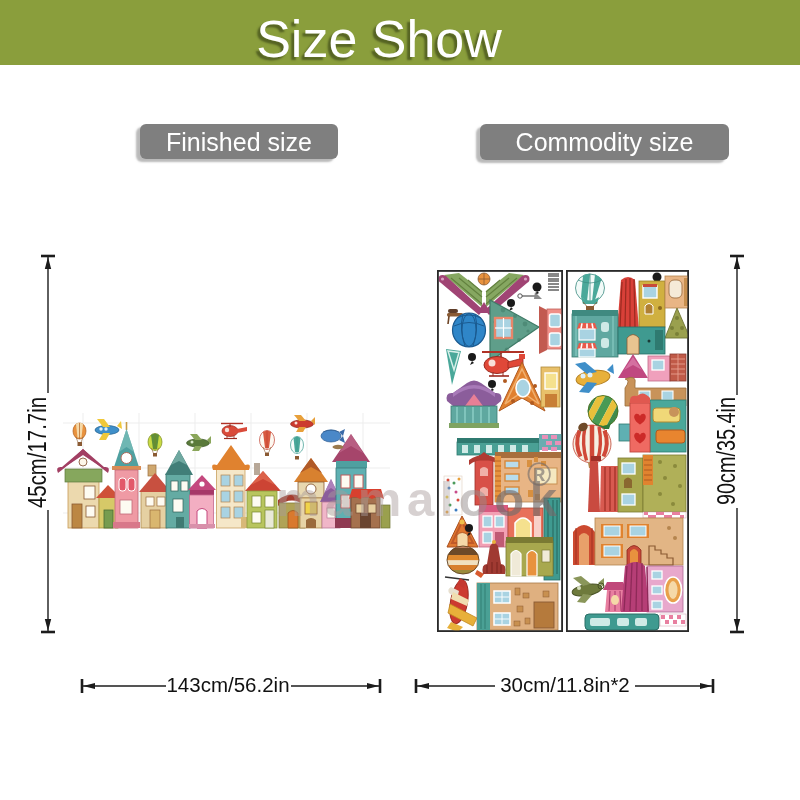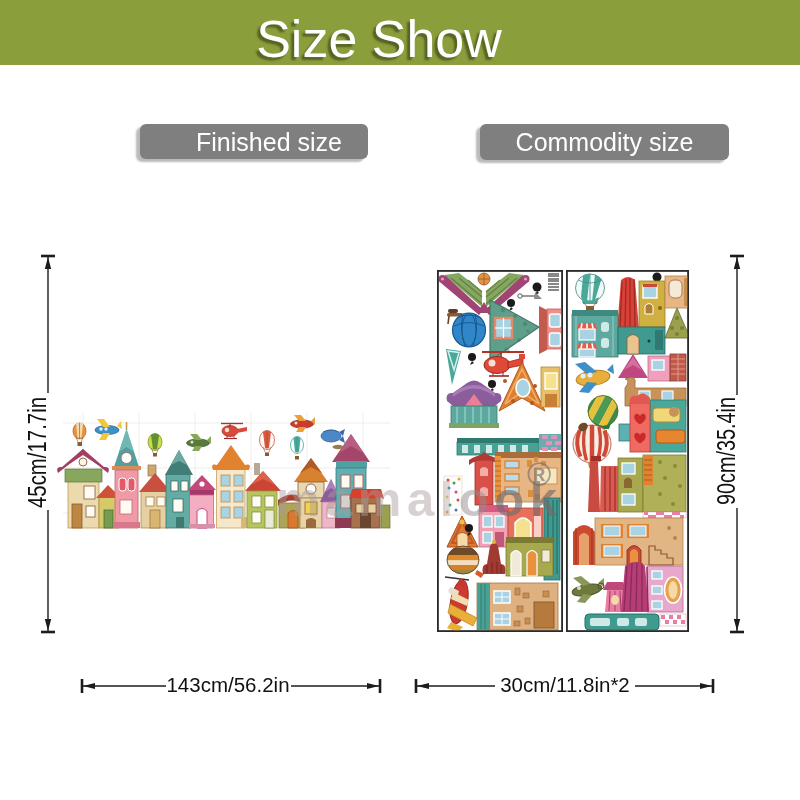--- a/index.html
+++ b/index.html
@@ -6,21 +6,21 @@
   body{width:800px;height:800px;background:#ffffff;font-family:"Liberation Sans",sans-serif;position:relative;overflow:hidden;}
   .abs{position:absolute;} svg text{font-family:"Liberation Sans",sans-serif;}
 </style>
 </head>
 <body>
 
 <div class="abs" style="left:0;top:0;width:800px;height:65px;background:#8a9e3c;"></div>
 
 <div class="abs" style="left:16px;top:6px;width:688px;height:65px;line-height:67px;text-align:center;font-size:52px;color:#ffffff;text-shadow:-3px 3px 2px rgba(75,88,30,0.85);letter-spacing:0px;margin-left:19px;">Size Show</div>
 
-<div class="abs" style="left:140px;top:124px;width:198px;height:35px;background:#7f7f7f;border-radius:6px;box-shadow:-4px 3px 2px rgba(130,130,130,0.55);color:#fff;font-size:25px;text-align:center;line-height:36px;padding-left:30px;">Finished size</div>
+<div class="abs" style="left:140px;top:124px;width:198px;height:35px;background:#7f7f7f;border-radius:6px;box-shadow:-4px 3px 2px rgba(130,130,130,0.55);color:#fff;font-size:25px;text-align:center;line-height:36px;">Finished size</div>
 
 <div class="abs" style="left:480px;top:124px;width:249px;height:36px;background:#7f7f7f;border-radius:6px;box-shadow:-4px 3px 2px rgba(130,130,130,0.55);color:#fff;font-size:25px;text-align:center;line-height:37px;">Commodity size</div>
 
 <svg class="abs" style="left:55px;top:405px;" width="340" height="130" viewBox="0 0 340 130">
 <g stroke="#ededed" stroke-width="1">
 <line x1="8" y1="18" x2="335" y2="18"></line>
       <line x1="8" y1="63" x2="335" y2="63"></line>
       <line x1="8" y1="108" x2="335" y2="108"></line>
 <line x1="28" y1="8" x2="28" y2="123"></line>
       <line x1="84" y1="8" x2="84" y2="123"></line>

